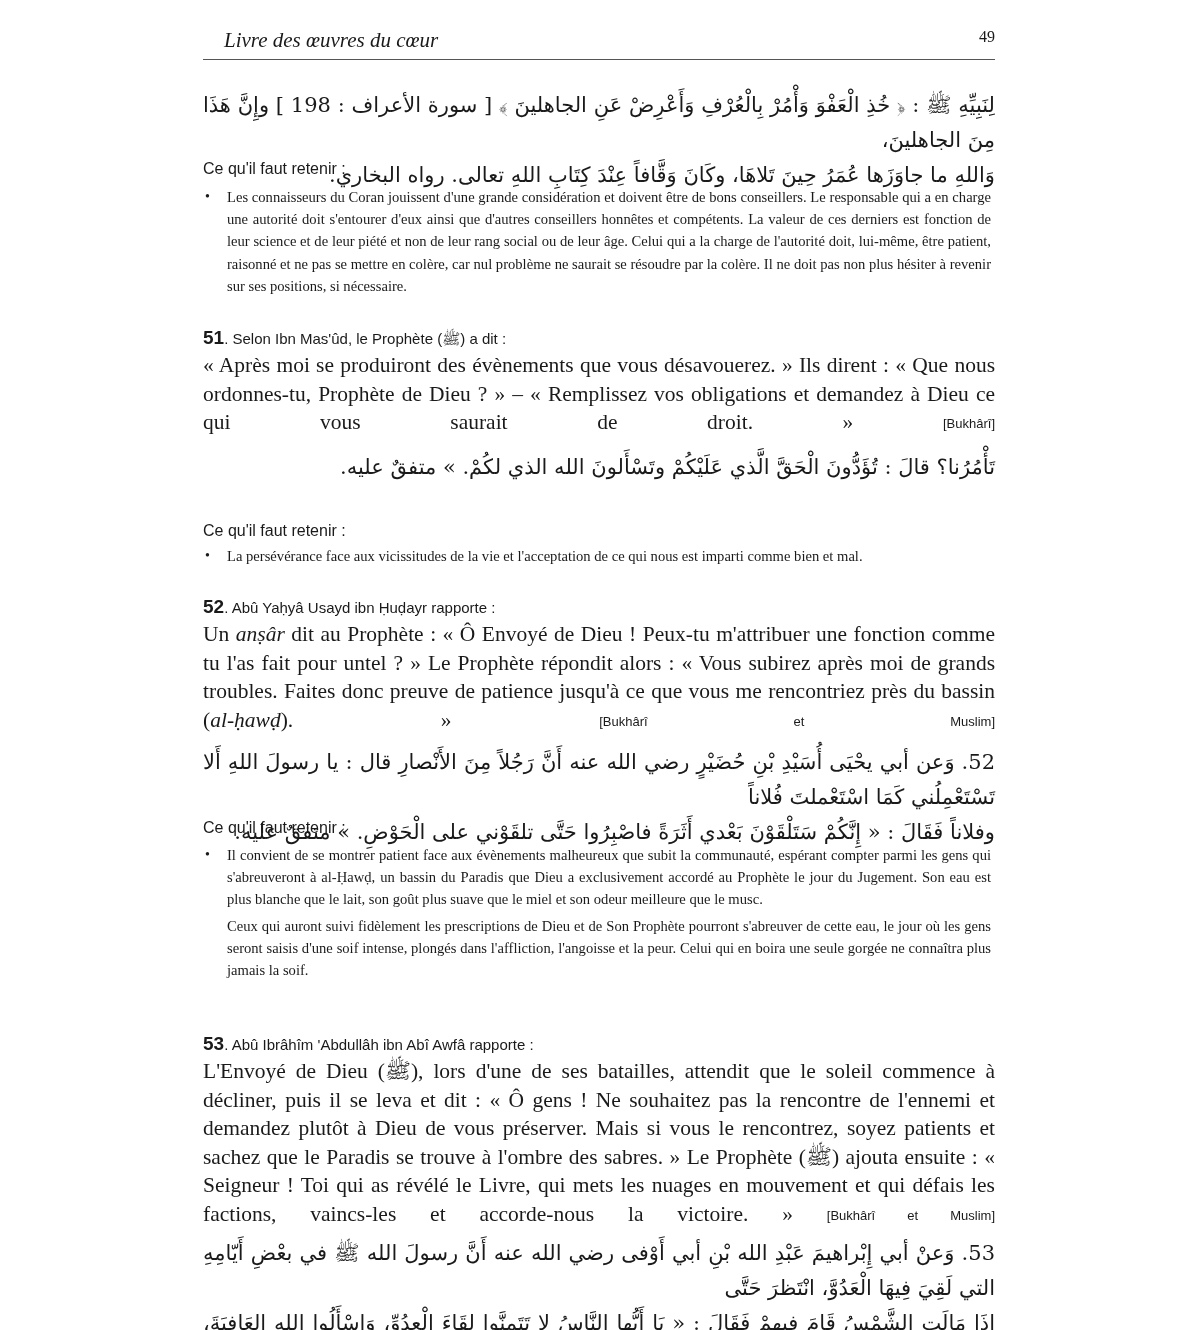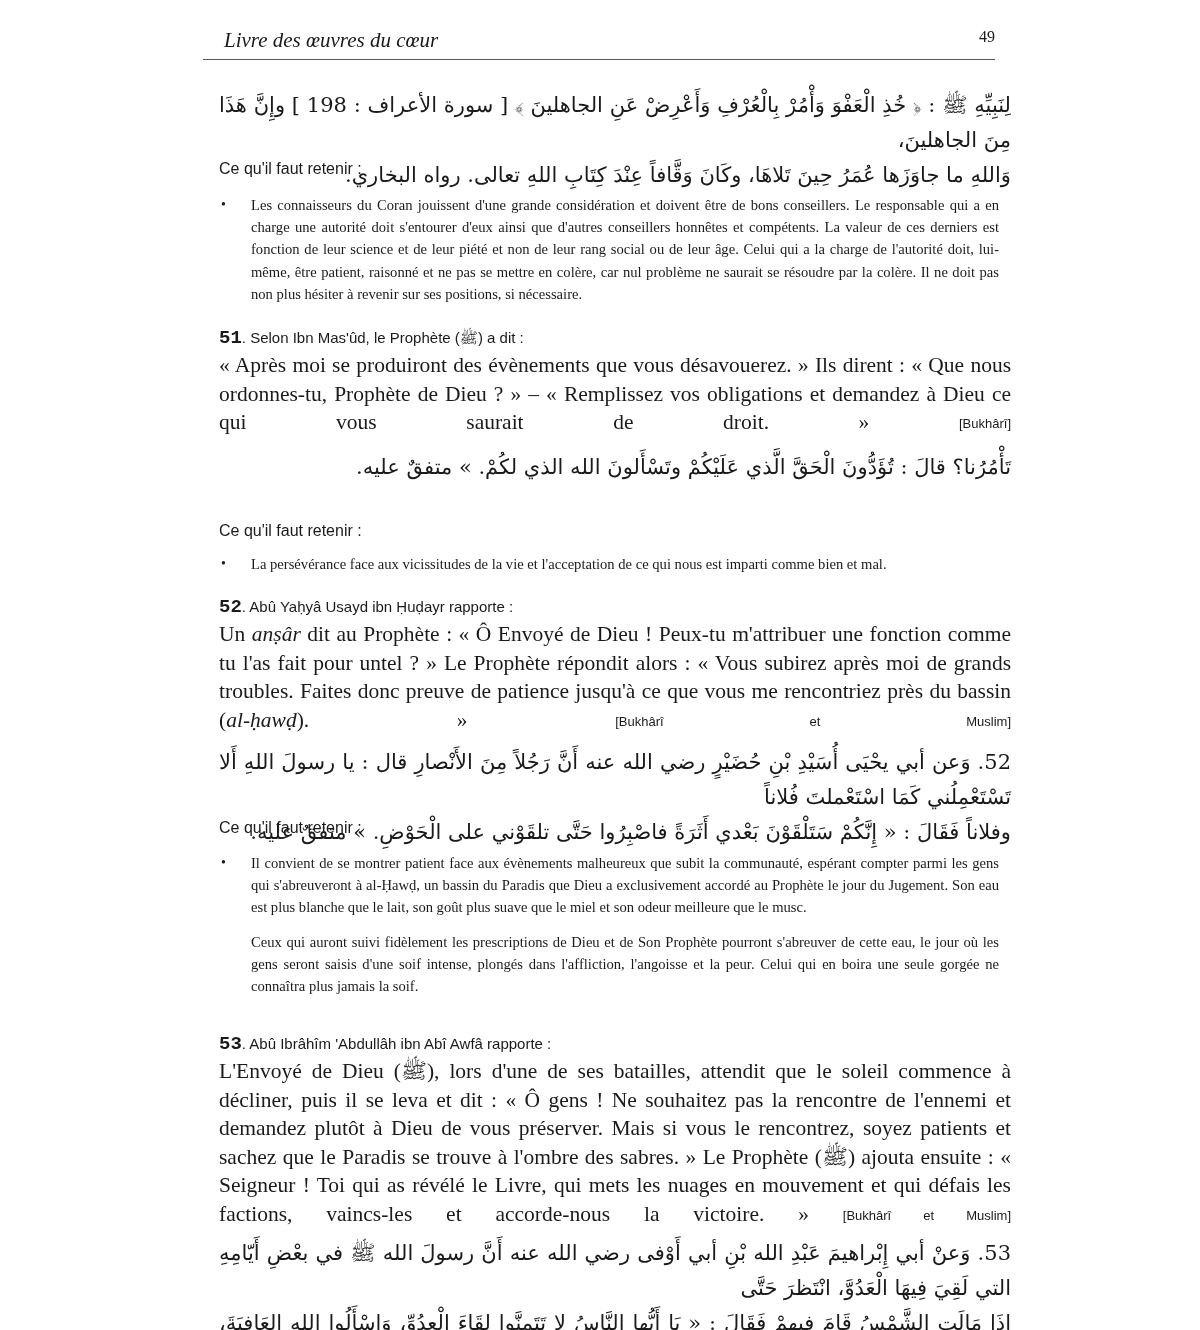--- a/index.html
+++ b/index.html
@@ -3,29 +3,29 @@
 <meta charset="utf-8">
 <style>
   html, body { margin: 0; padding: 0; background: #ffffff; }
   body { width: 1200px; height: 1330px; position: relative; overflow: hidden; color: #1a1a1a; }
   .page { position: absolute; left: 203px; top: 0; width: 792px; }
   .running-head { position: absolute; top: 28px; left: 0; width: 792px; height: 28px; }
   .rh-title { position: absolute; left: 2px; top: 0; font-family: "Liberation Serif", serif; font-style: italic; font-size: 21px; margin-left: 19px; }
   .rh-page { position: absolute; right: 0; top: 0; font-family: "Liberation Serif", serif; font-size: 16px; }
   .rh-rule { position: absolute; top: 59px; left: 0; width: 792px; height: 1px; background: #555; }
 
-  .block { position: absolute; left: 16px; width: 792px; }
+  .block { position: absolute; left: 0; width: 792px; }
   .arabic { direction: rtl; text-align: justify; text-align-last: right; font-family: "DejaVu Serif", serif; font-size: 21px; line-height: 35px; }
   .retenir { font-family: "Liberation Sans", sans-serif; font-size: 16px; line-height: 18px; }
   .bullet-list { margin: 0; padding: 0; list-style: none; }
   .bullet { position: relative; padding-left: 20px; font-family: "Liberation Serif", serif; font-size: 14.6px; line-height: 22.2px; text-align: justify; }
   .bullet .dot { position: absolute; left: 2px; top: 0; font-size: 14px; }
-  .bullet p { margin: 12px; }
+  .bullet p { margin: 4px; }
   .hadith-head { font-family: "Liberation Sans", sans-serif; font-size: 15px; line-height: 22px; }
-  .hadith-head .hnum { font-weight: bold; font-size: 19px; font-family: Liberation Mono, monospace; }
+  .hadith-head .hnum { font-weight: bold; font-size: 19px; }
   .hadith-fr { font-family: "Liberation Serif", serif; font-size: 21.5px; line-height: 28.5px; text-align: justify; text-align-last: justify; }
   .src { font-family: "Liberation Sans", sans-serif; font-size: 13px; vertical-align: 1px; }
   .it { font-style: italic; }
 </style>
 </head>
 <body>
 
 <div class="page">
 
   <div class="running-head">

